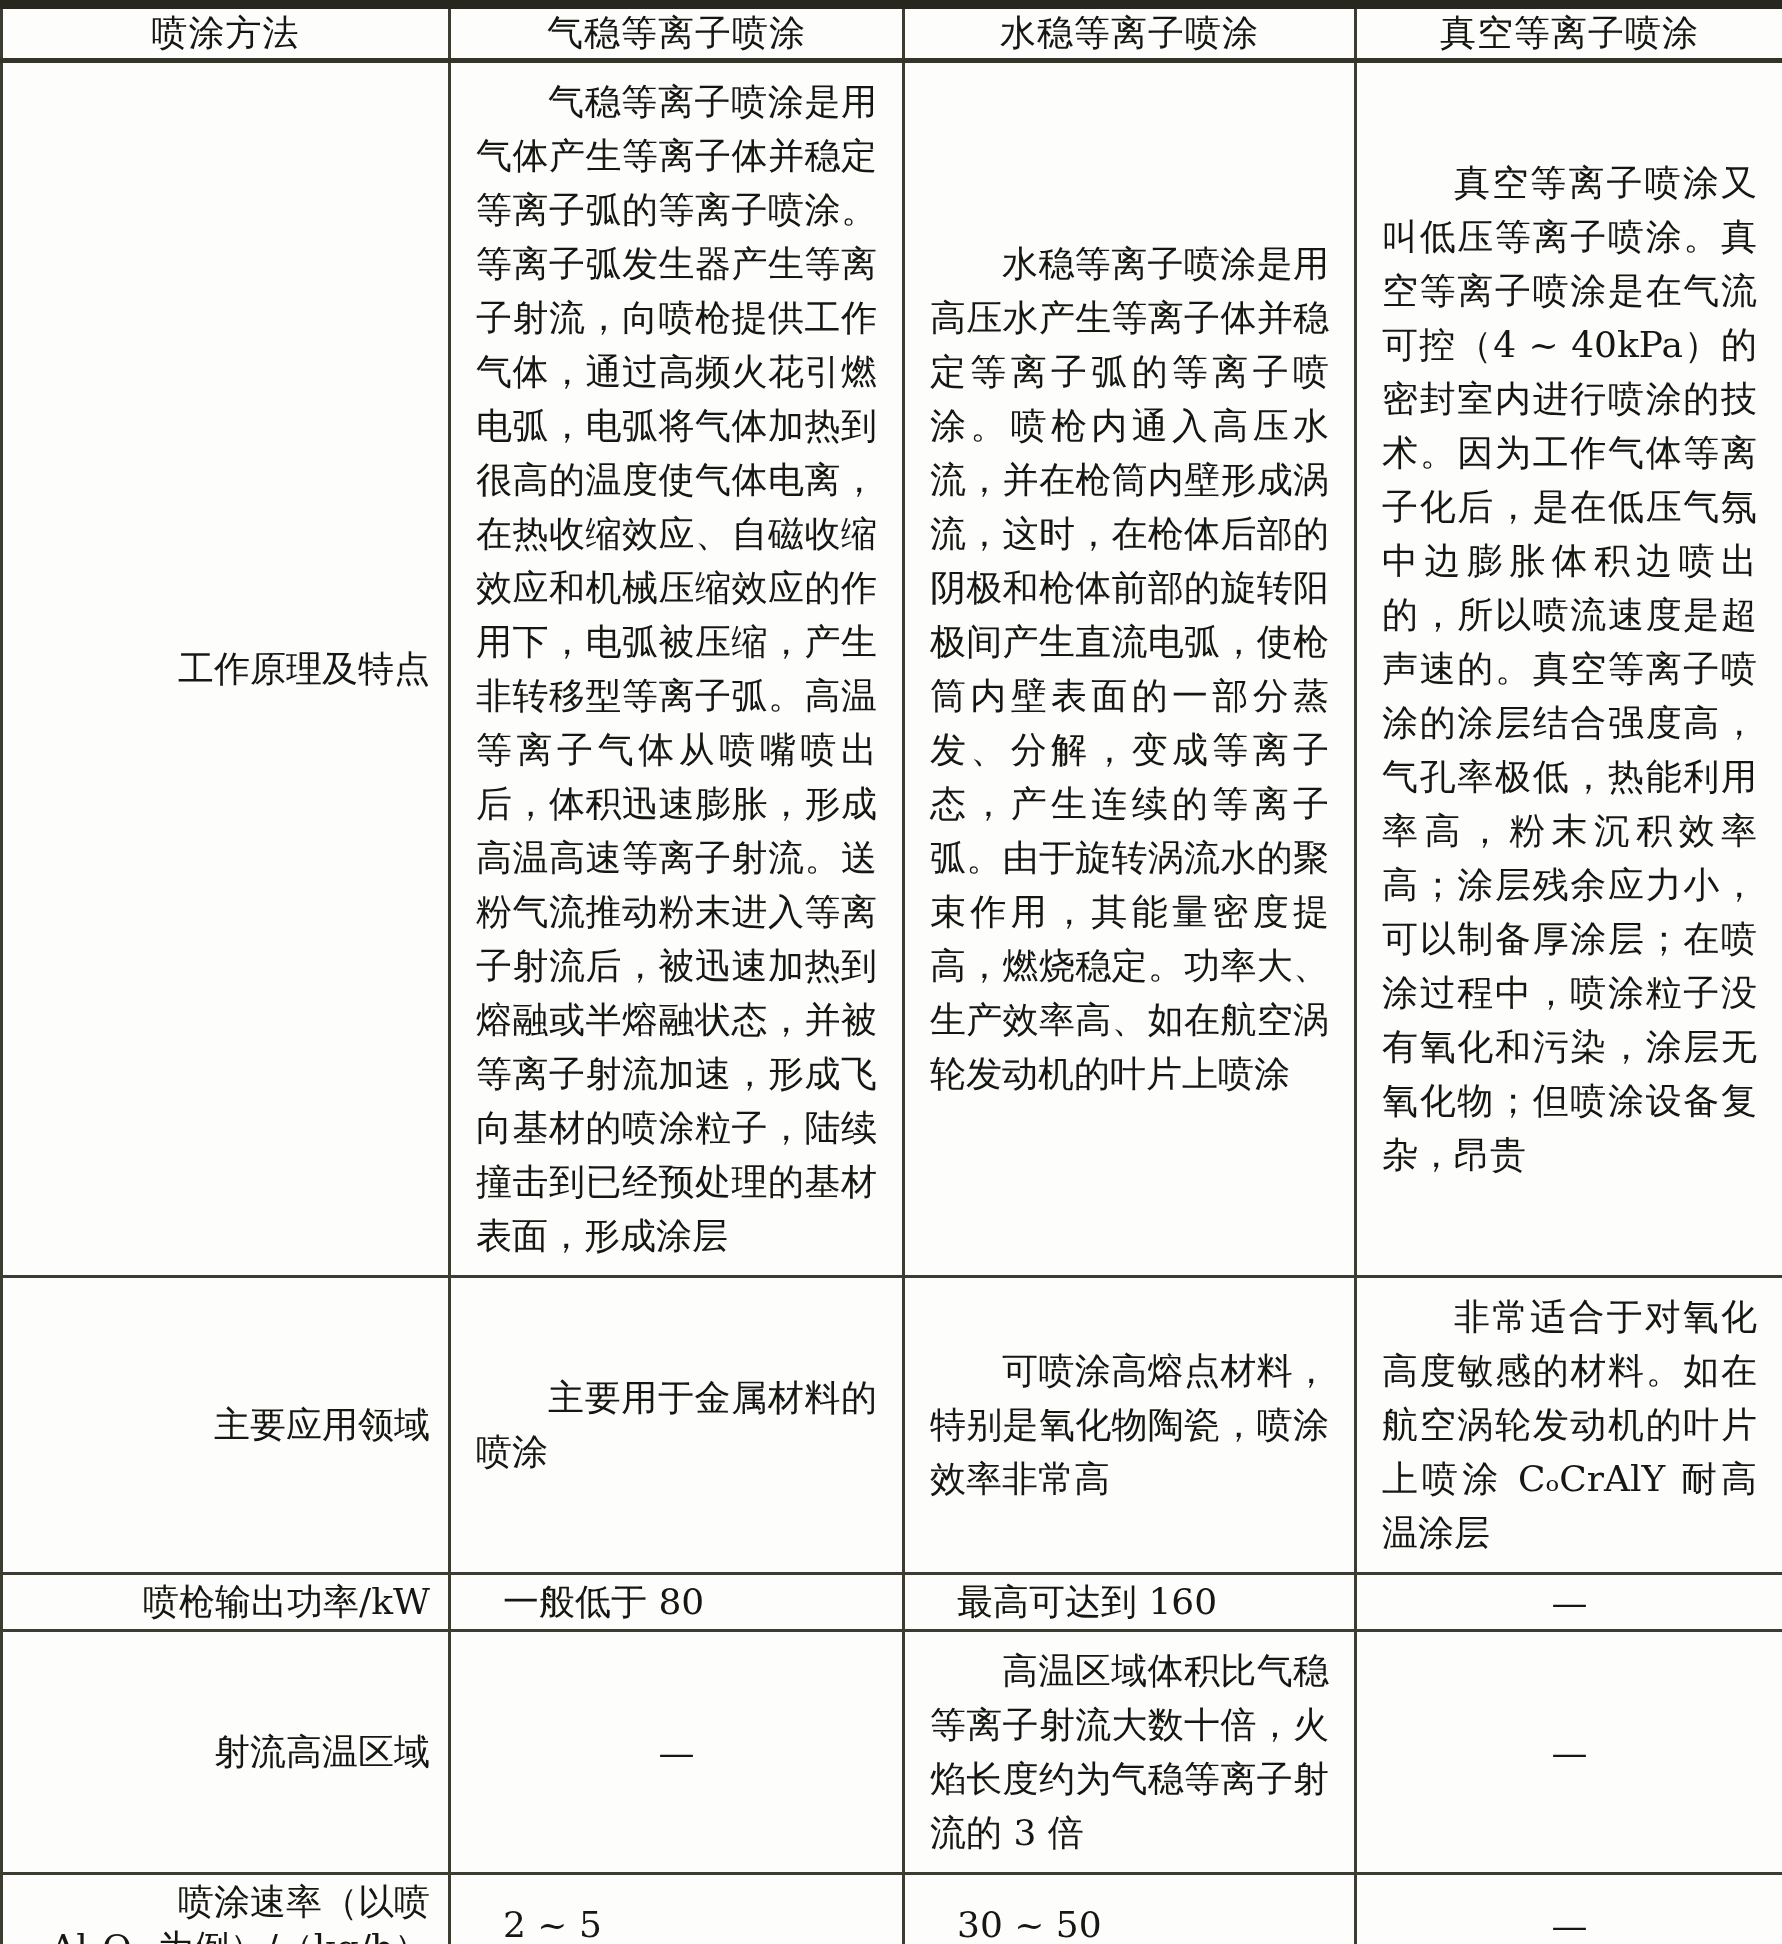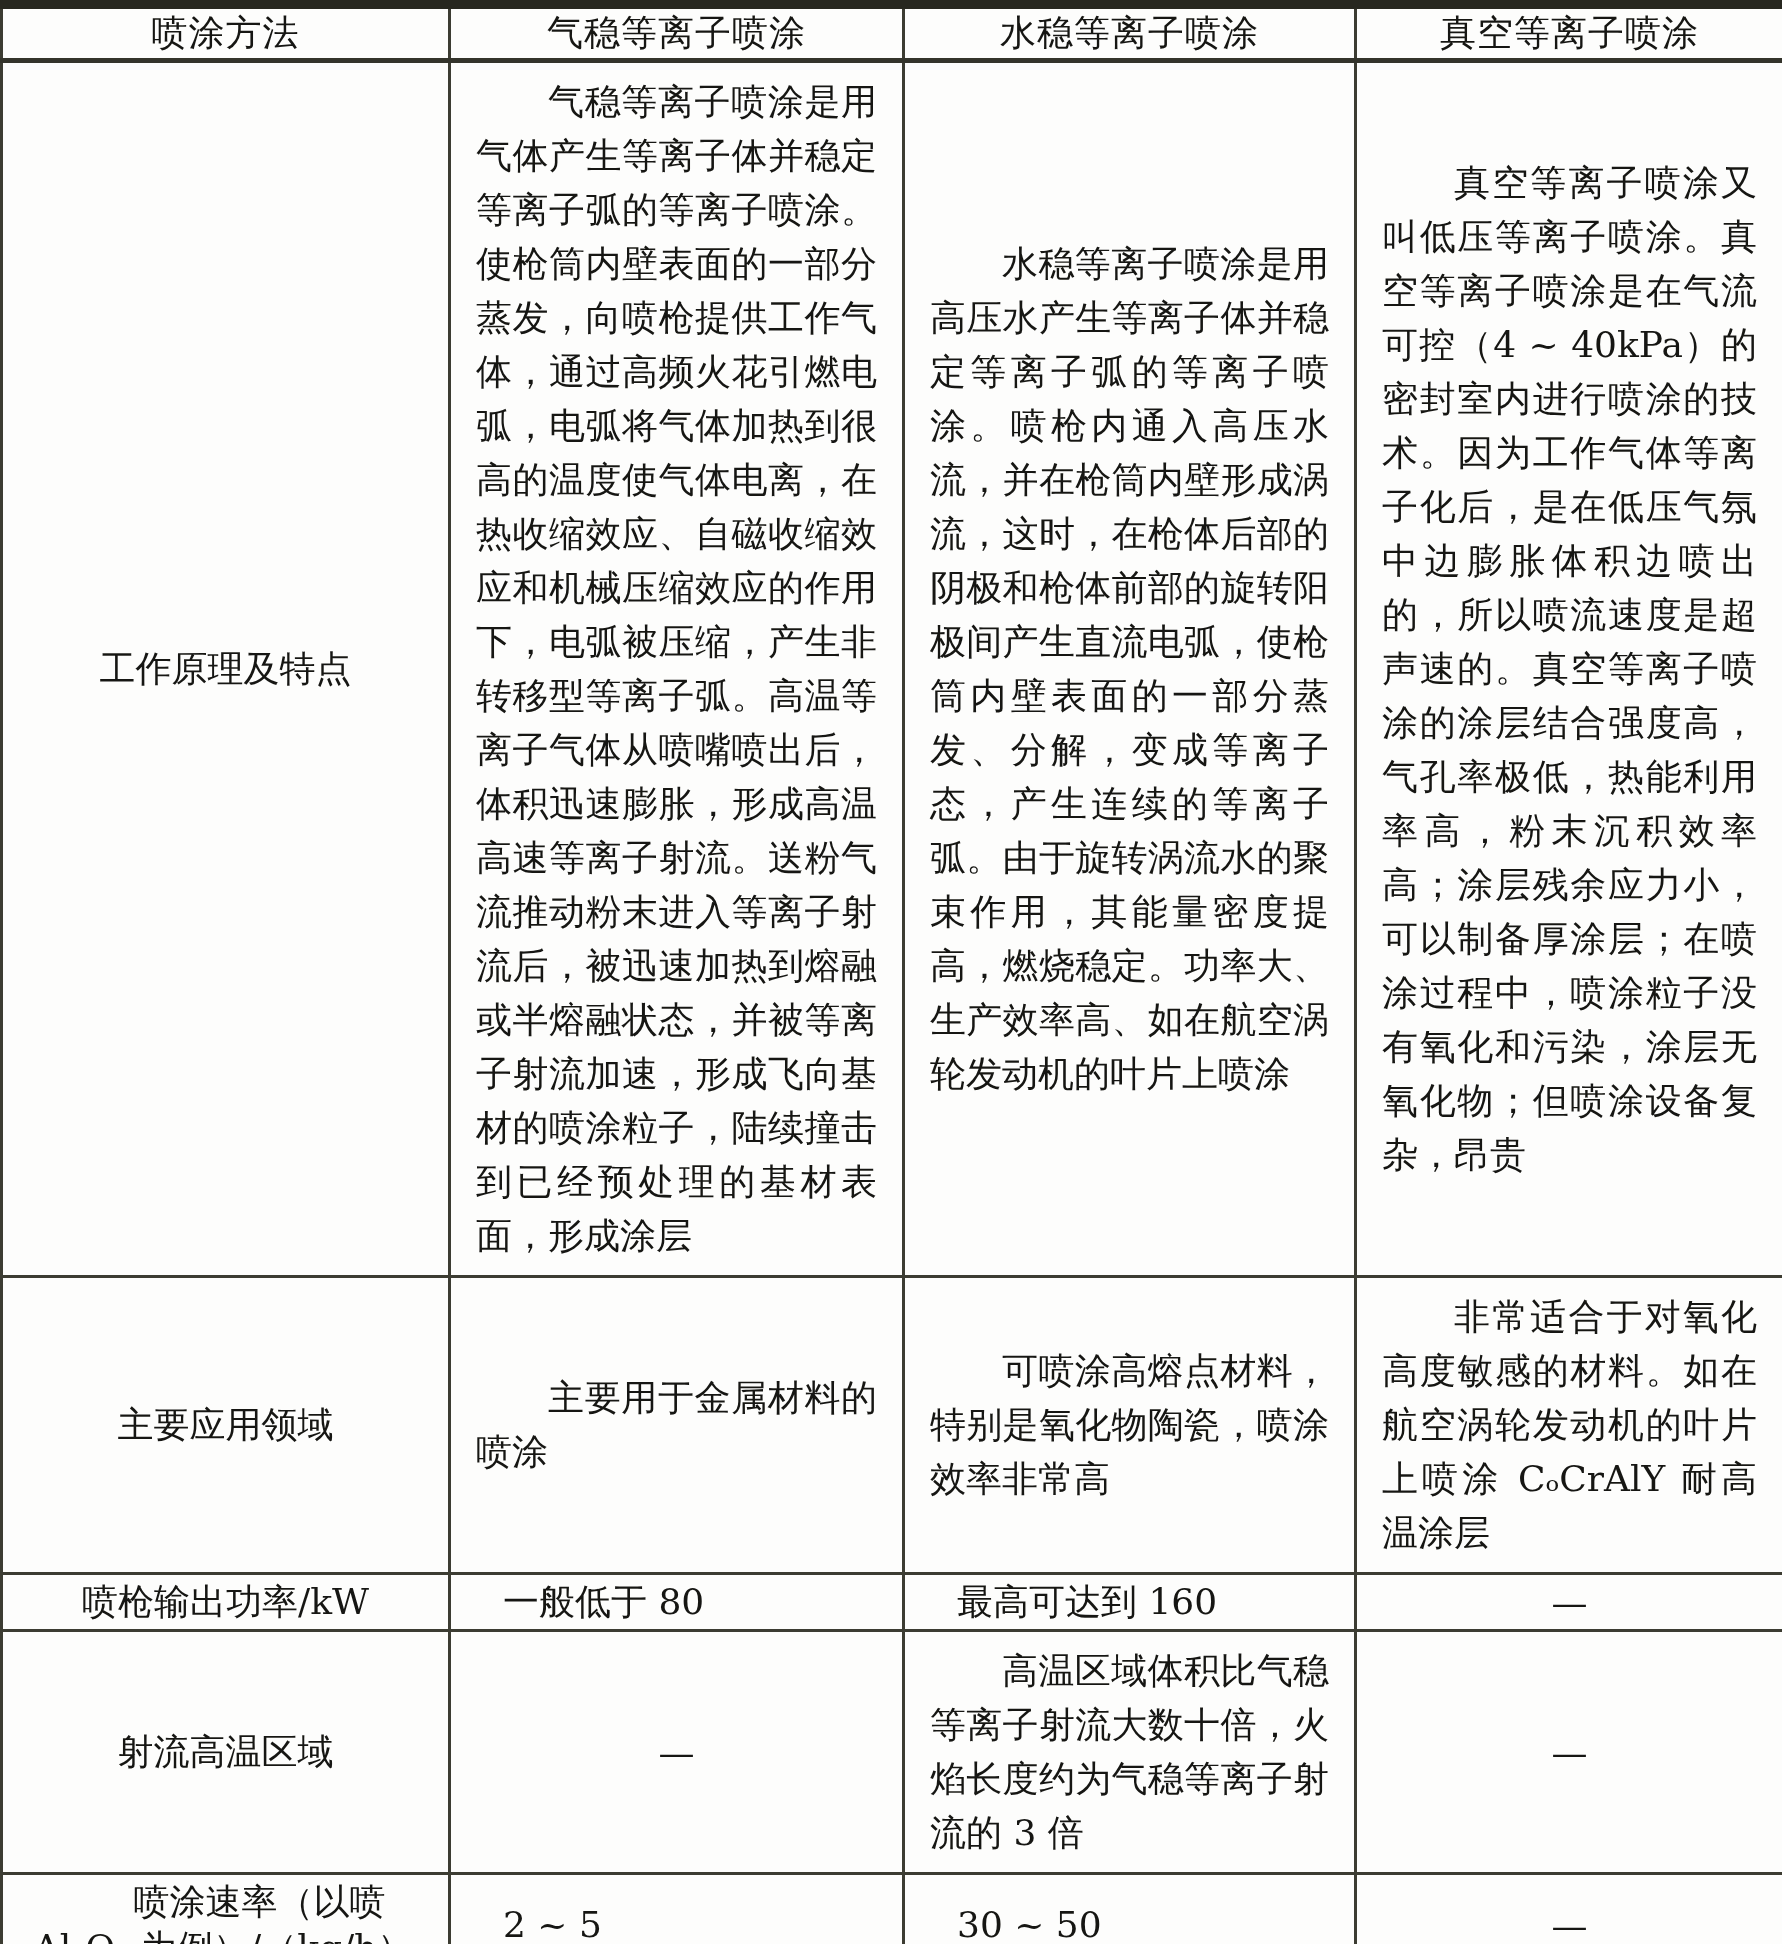--- a/index.html
+++ b/index.html
@@ -37,22 +37,22 @@
     font-size: 36px;
   }
   .spray-table thead th {
     border-bottom: 5px solid #34342b;
     text-align: center;
     height: 50px;
     padding: 0 8px;
     letter-spacing: 1px;
   }
   td.label {
-    text-align: center;
-    padding: 4px 30px 4px 30px;
+    text-align: right;
+    padding: 4px 18px 4px 30px;
     line-height: 46px;
   }
   td.label.indent2 {
     text-indent: 2em;
     padding-left: 26px;
   }
   td.para {
     text-align: justify;
     text-justify: inter-ideograph;
     text-indent: 2em;
@@ -85,21 +85,21 @@
       <tr style="height:50px">
         <th>喷涂方法</th>
         <th>气稳等离子喷涂</th>
         <th>水稳等离子喷涂</th>
         <th>真空等离子喷涂</th>
       </tr>
     </thead>
     <tbody>
       <tr style="height:1095px">
         <td class="label">工作原理及特点</td>
-        <td class="para">气稳等离子喷涂是用气体产生等离子体并稳定等离子弧的等离子喷涂。使枪筒内壁表面的一部分蒸发，向喷枪提供工作气体，通过高频火花引燃电弧，电弧将气体加热到很高的温度使气体电离，在热收缩效应、自磁收缩效应和机械压缩效应的作用下，电弧被压缩，产生非转移型等离子弧。高温等离子气体从喷嘴喷出后，体积迅速膨胀，形成高温高速等离子射流。送粉气流推动粉末进入等离子射流后，被迅速加热到熔融或半熔融状态，并被等离子射流加速，形成飞向基材的喷涂粒子，陆续撞击到已经预处理的基材表面，形成涂层</td>
+        <td class="para">气稳等离子喷涂是用气体产生等离子体并稳定等离子弧的等离子喷涂。等离子弧发生器产生等离子射流，向喷枪提供工作气体，通过高频火花引燃电弧，电弧将气体加热到很高的温度使气体电离，在热收缩效应、自磁收缩效应和机械压缩效应的作用下，电弧被压缩，产生非转移型等离子弧。高温等离子气体从喷嘴喷出后，体积迅速膨胀，形成高温高速等离子射流。送粉气流推动粉末进入等离子射流后，被迅速加热到熔融或半熔融状态，并被等离子射流加速，形成飞向基材的喷涂粒子，陆续撞击到已经预处理的基材表面，形成涂层</td>
         <td class="para">水稳等离子喷涂是用高压水产生等离子体并稳定等离子弧的等离子喷涂。喷枪内通入高压水流，并在枪筒内壁形成涡流，这时，在枪体后部的阴极和枪体前部的旋转阳极间产生直流电弧，使枪筒内壁表面的一部分蒸发、分解，变成等离子态，产生连续的等离子弧。由于旋转涡流水的聚束作用，其能量密度提高，燃烧稳定。功率大、生产效率高、如在航空涡轮发动机的叶片上喷涂</td>
         <td class="para">真空等离子喷涂又叫低压等离子喷涂。真空等离子喷涂是在气流可控（4 ~ 40kPa）的密封室内进行喷涂的技术。因为工作气体等离子化后，是在低压气氛中边膨胀体积边喷出的，所以喷流速度是超声速的。真空等离子喷涂的涂层结合强度高，气孔率极低，热能利用率高，粉末沉积效率高；涂层残余应力小，可以制备厚涂层；在喷涂过程中，喷涂粒子没有氧化和污染，涂层无氧化物；但喷涂设备复杂，昂贵</td>
       </tr>
       <tr style="height:233px">
         <td class="label">主要应用领域</td>
         <td class="para">主要用于金属材料的喷涂</td>
         <td class="para">可喷涂高熔点材料，特别是氧化物陶瓷，喷涂效率非常高</td>
         <td class="para">非常适合于对氧化高度敏感的材料。如在航空涡轮发动机的叶片上喷涂 CₒCrAlY 耐高温涂层</td>
       </tr>
       <tr style="height:47px">

